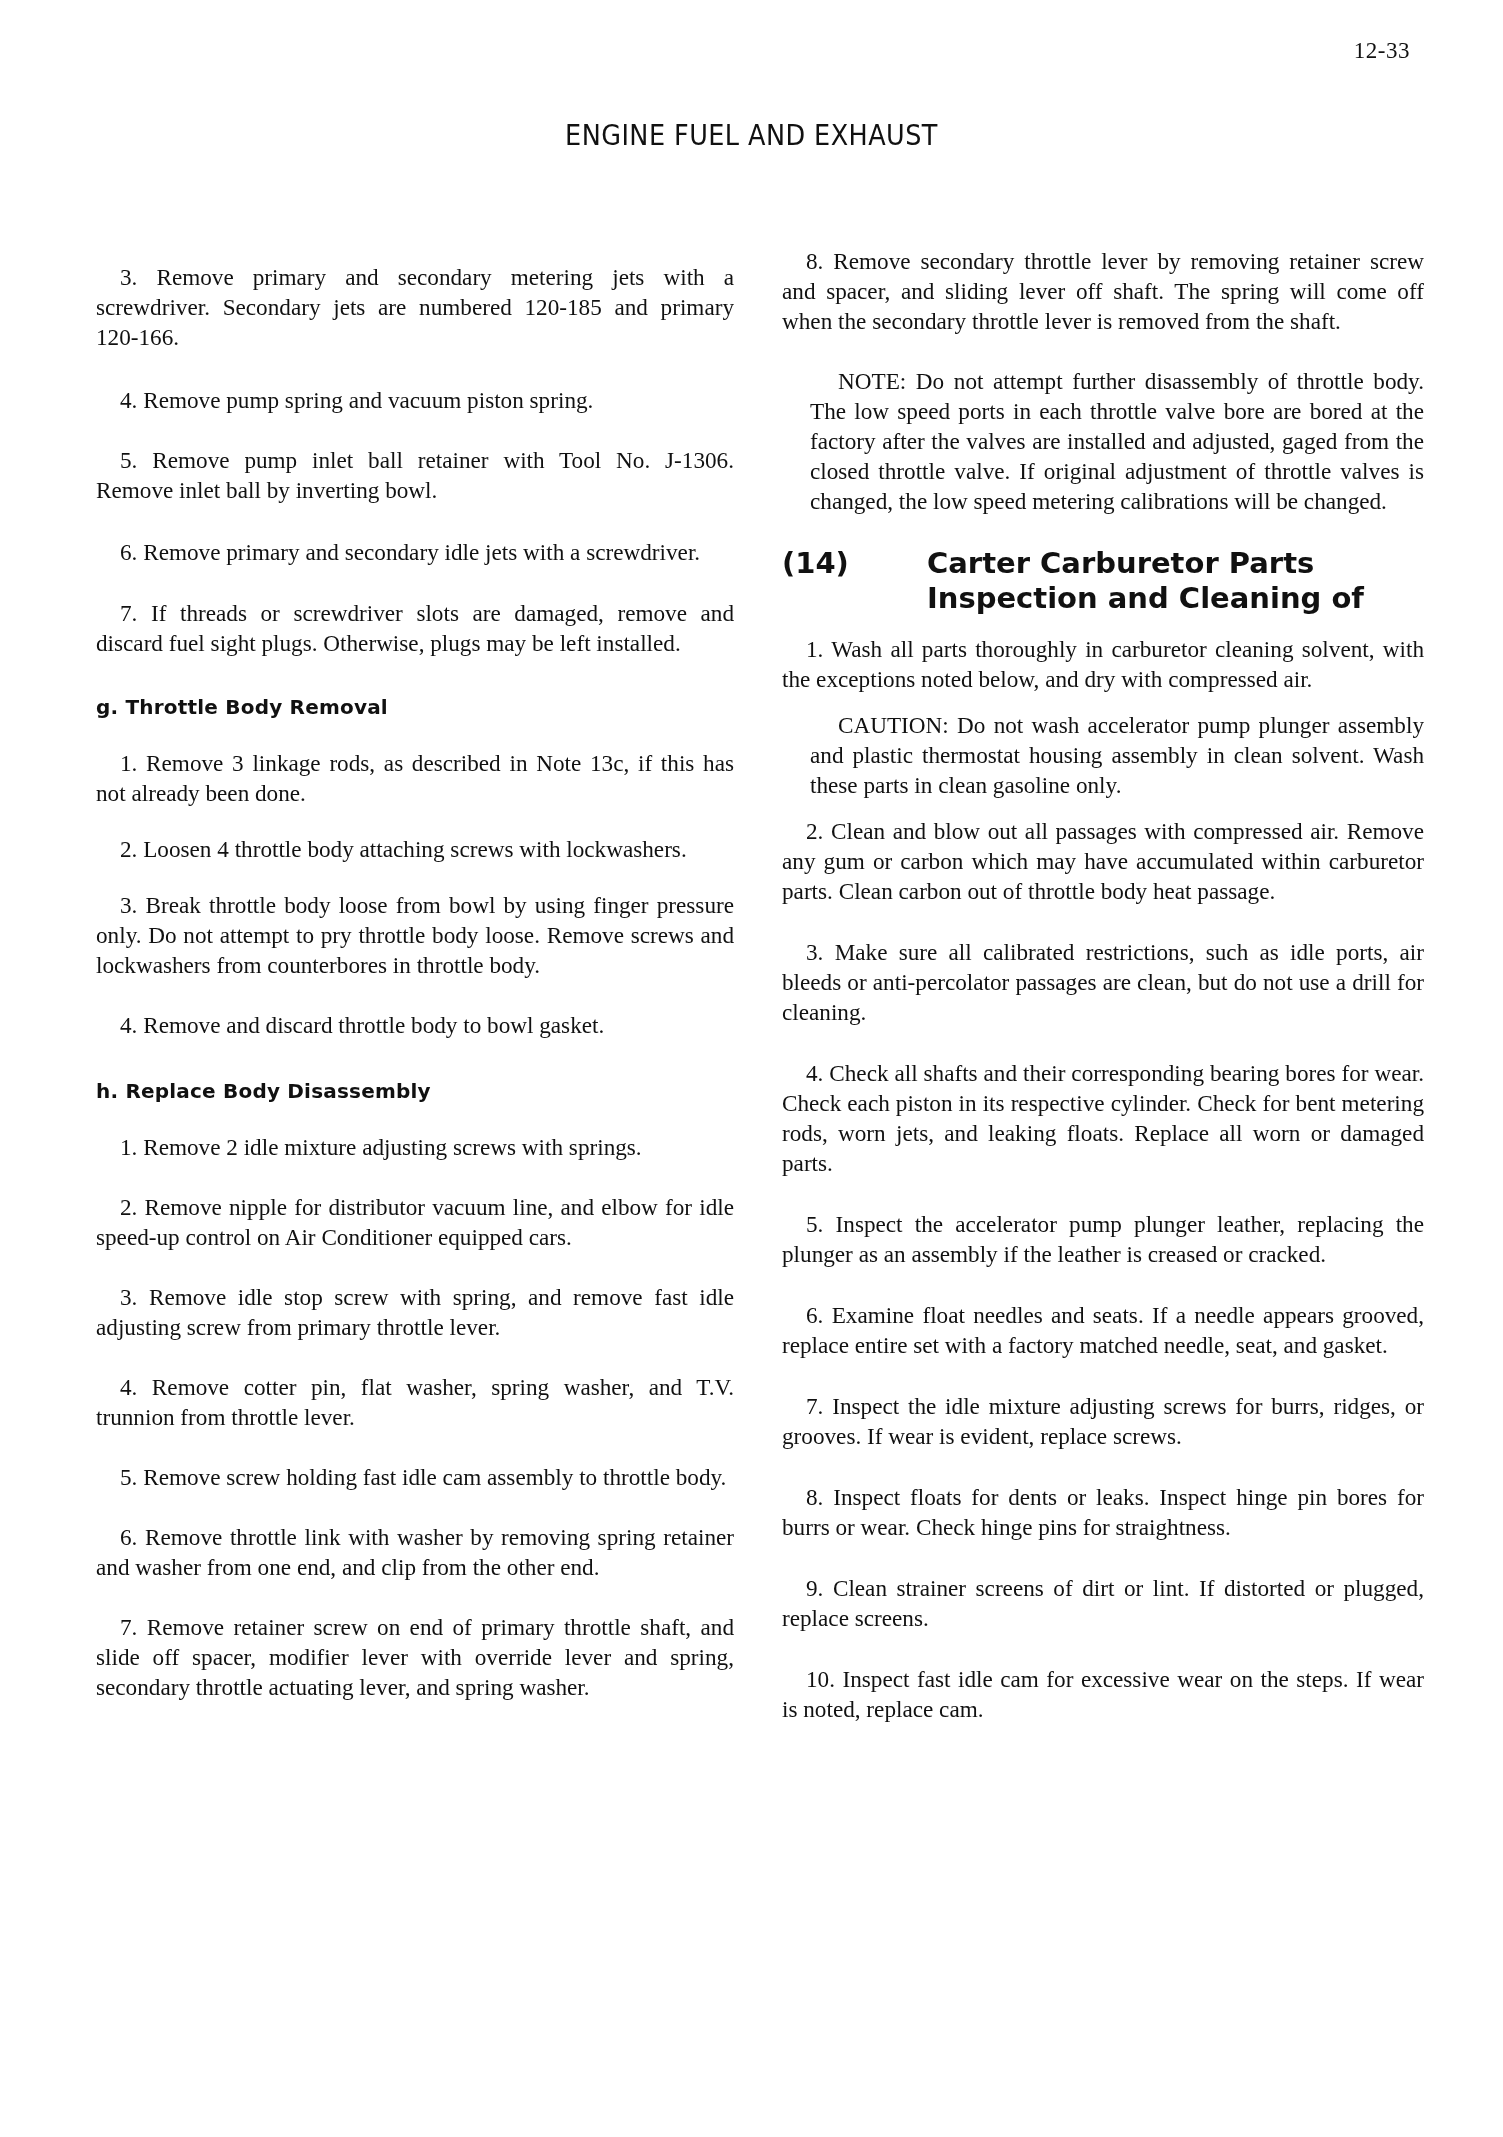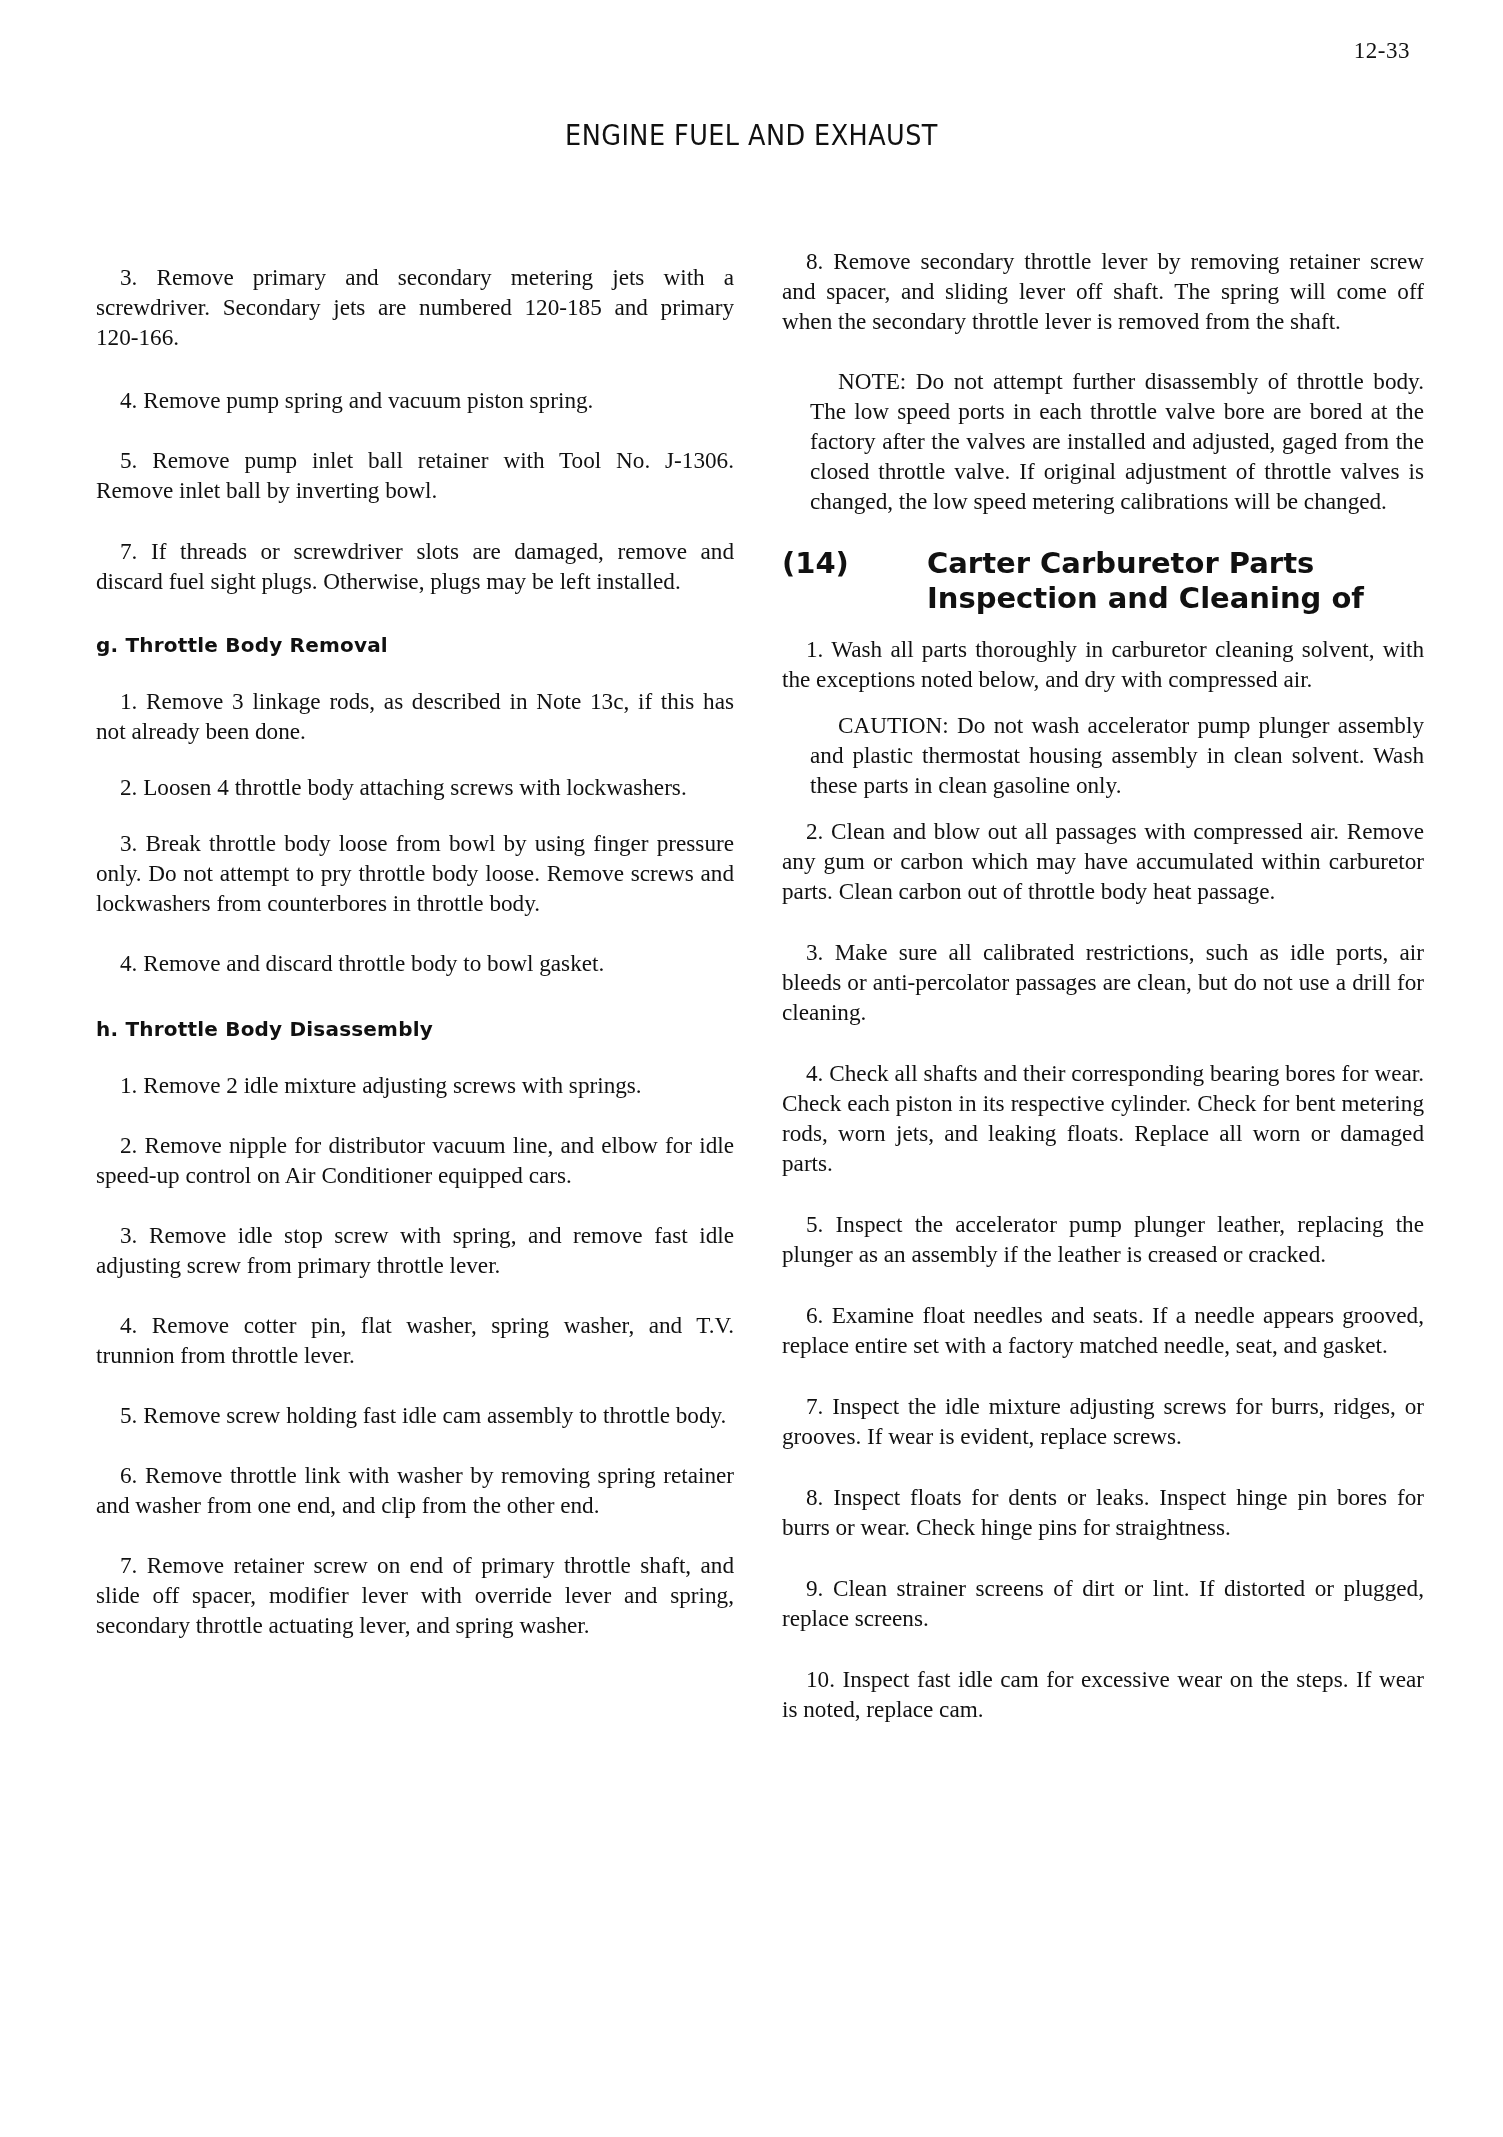--- a/index.html
+++ b/index.html
@@ -38,29 +38,30 @@
 </head>
 <body>
 
 <div class="page-number">12-33</div>
 <div class="running-head">ENGINE FUEL AND EXHAUST</div>
 
 <div class="col col-left">
   <p class="para" style="margin-top:0">3. Remove primary and secondary metering jets with a screwdriver. Secondary jets are numbered 120-185 and primary 120-166.</p>
   <p class="para" style="margin-top:33px">4. Remove pump spring and vacuum piston spring.</p>
   <p class="para" style="margin-top:30px">5. Remove pump inlet ball retainer with Tool No. J-1306. Remove inlet ball by inverting bowl.</p>
+  <p class="para" style="margin-top:32px">6. Remove primary and secondary idle jets with a screwdriver.</p>
   <p class="para" style="margin-top:31px">7. If threads or screwdriver slots are damaged, remove and discard fuel sight plugs. Otherwise, plugs may be left installed.</p>
 
   <h3 class="subhead" style="margin-top:34px">g.  Throttle Body Removal</h3>
   <p class="para" style="margin-top:26px">1. Remove 3 linkage rods, as described in Note 13c, if this has not already been done.</p>
   <p class="para" style="margin-top:26px">2. Loosen 4 throttle body attaching screws with lockwashers.</p>
   <p class="para" style="margin-top:26px">3. Break throttle body loose from bowl by using finger pressure only. Do not attempt to pry throttle body loose. Remove screws and lockwashers from counterbores in throttle body.</p>
   <p class="para" style="margin-top:30px">4. Remove and discard throttle body to bowl gasket.</p>
 
-  <h3 class="subhead" style="margin-top:36px">h.  Throttle Body Disassembly</h3>
+  <h3 class="subhead" style="margin-top:36px">h.  Replace Body Disassembly</h3>
   <p class="para" style="margin-top:26px">1. Remove 2 idle mixture adjusting screws with springs.</p>
   <p class="para" style="margin-top:30px">2. Remove nipple for distributor vacuum line, and elbow for idle speed-up control on Air Conditioner equipped cars.</p>
   <p class="para" style="margin-top:30px">3. Remove idle stop screw with spring, and remove fast idle adjusting screw from primary throttle lever.</p>
   <p class="para" style="margin-top:30px">4. Remove cotter pin, flat washer, spring washer, and T.V. trunnion from throttle lever.</p>
   <p class="para" style="margin-top:30px">5. Remove screw holding fast idle cam assembly to throttle body.</p>
   <p class="para" style="margin-top:30px">6. Remove throttle link with washer by removing spring retainer and washer from one end, and clip from the other end.</p>
   <p class="para" style="margin-top:30px">7. Remove retainer screw on end of primary throttle shaft, and slide off spacer, modifier lever with override lever and spring, secondary throttle actuating lever, and spring washer.</p>
 </div>
 
 <div class="col col-right">

